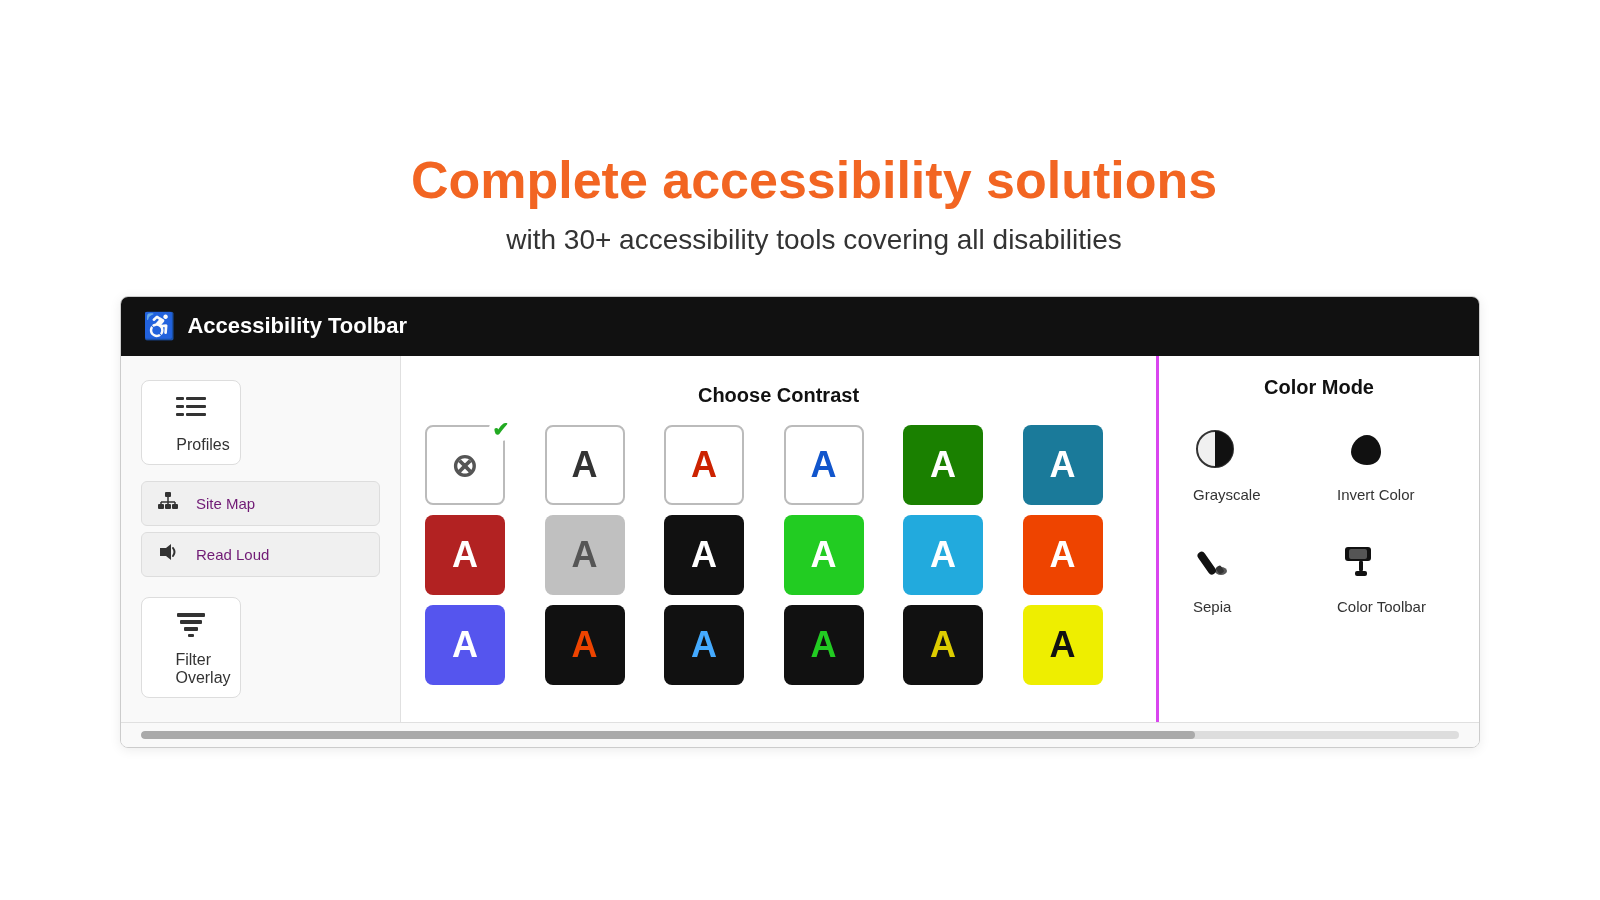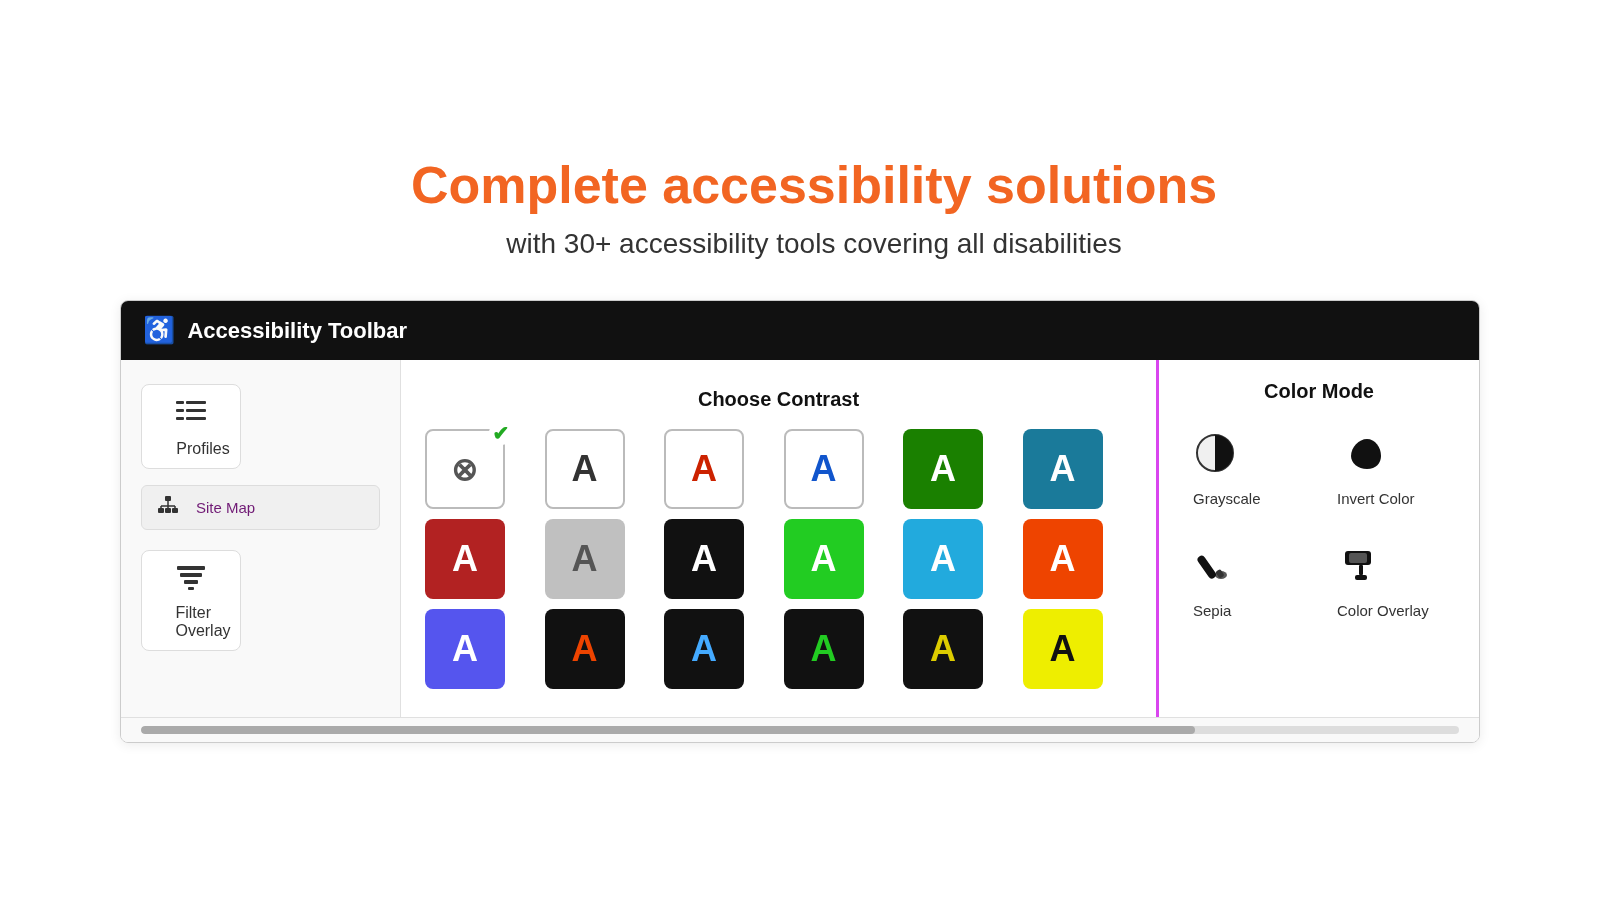--- a/index.html
+++ b/index.html
@@ -268,20 +268,29 @@
               <rect x="14" y="12" width="6" height="5" rx="1" fill="#333"></rect>
               <line x1="10" y1="5" x2="10" y2="10" stroke="#333" stroke-width="1.5"></line>
               <line x1="3" y1="10" x2="17" y2="10" stroke="#333" stroke-width="1.5"></line>
               <line x1="3" y1="10" x2="3" y2="12" stroke="#333" stroke-width="1.5"></line>
               <line x1="10" y1="10" x2="10" y2="12" stroke="#333" stroke-width="1.5"></line>
               <line x1="17" y1="10" x2="17" y2="12" stroke="#333" stroke-width="1.5"></line>
             </svg>
           </span>
           <span>Site Map</span>
         </div>
+        <div class="menu-item">
+          <span class="menu-icon">
+            <svg width="20" height="18" viewBox="0 0 20 18" fill="none">
+              <polygon points="2,5 8,5 13,1 13,17 8,13 2,13" fill="#333"></polygon>
+              <path d="M15,5 Q18,9 15,13" stroke="#333" stroke-width="2" fill="none" stroke-linecap="round"></path>
+            </svg>
+          </span>
+          <span>Read Loud</span>
+        </div>
       </div>
 
       <div style="display:flex; gap:12px; margin-top:4px;">
         <div class="panel-icon-item">
           <span class="icon-symbol">
             <svg width="28" height="26" viewBox="0 0 28 26" fill="none">
               <rect x="0" y="1" width="28" height="4" rx="1" fill="#333"></rect>
               <rect x="3" y="8" width="22" height="4" rx="1" fill="#333"></rect>
               <rect x="7" y="15" width="14" height="4" rx="1" fill="#333"></rect>
               <rect x="11" y="22" width="6" height="3" rx="1" fill="#333"></rect>
@@ -395,21 +404,21 @@
           <span class="color-mode-icon svg-icon">
             <svg width="44" height="44" viewBox="0 0 44 44" fill="none">
 
               <rect x="8" y="8" width="26" height="14" rx="3" fill="#111"></rect>
               <rect x="12" y="10" width="18" height="10" rx="2" fill="#555"></rect>
 
               <rect x="22" y="22" width="4" height="10" rx="1" fill="#111"></rect>
               <rect x="18" y="32" width="12" height="5" rx="2" fill="#111"></rect>
             </svg>
           </span>
-          <span class="color-mode-label">Color Overlay</span>
+          <span class="color-mode-label">Color Toolbar</span>
         </div>
 
       </div>
     </div>
 
   </div>
 
   <div class="scrollbar-area">
     <div class="scrollbar-track">
       <div class="scrollbar-thumb"></div>

